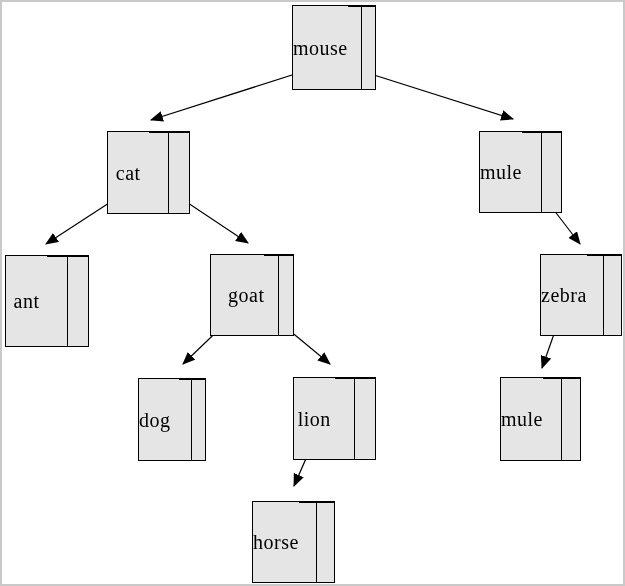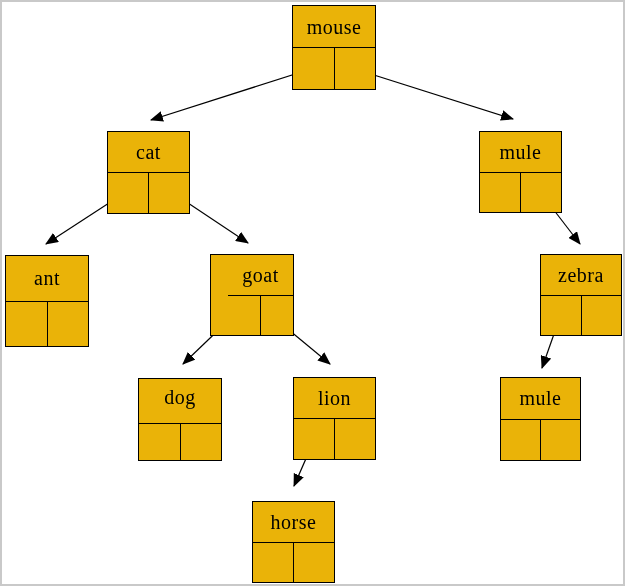--- a/index.html
+++ b/index.html
@@ -20,23 +20,22 @@
   .edge-layer {
     position: absolute;
     left: 0; top: 0;
     width: 625px; height: 586px;
     pointer-events: none;
   }
   .node {
     position: absolute;
     box-sizing: border-box;
     border: 1.5px solid #000000;
-    background: #eab308;
+    background: #e5e5e5;
     display: flex;
-    flex-direction: column;
   }
   .node-label {
     flex: 1 1 50%;
     display: flex;
     align-items: center;
     justify-content: center;
     font-size: 20px;
     color: #000000;
     line-height: 1;
     letter-spacing: 0.5px;
@@ -107,21 +106,21 @@
         <div class="cell cell-right"></div>
       </div>
     </div>
     <div class="node" style="left: 538px; top: 252px; width: 82px; height: 82px;">
       <div class="node-label">zebra</div>
       <div class="node-cells">
         <div class="cell cell-left"></div>
         <div class="cell cell-right"></div>
       </div>
     </div>
-    <div class="node" style="left: 136px; top: 376px; width: 84px; height: 83px; gap: 8px;">
+    <div class="node" style="left: 136px; top: 376px; width: 68px; height: 83px; gap: 8px;">
       <div class="node-label">dog</div>
       <div class="node-cells">
         <div class="cell cell-left"></div>
         <div class="cell cell-right"></div>
       </div>
     </div>
     <div class="node" style="left: 291px; top: 375px; width: 83px; height: 83px;">
       <div class="node-label">lion</div>
       <div class="node-cells">
         <div class="cell cell-left"></div>

